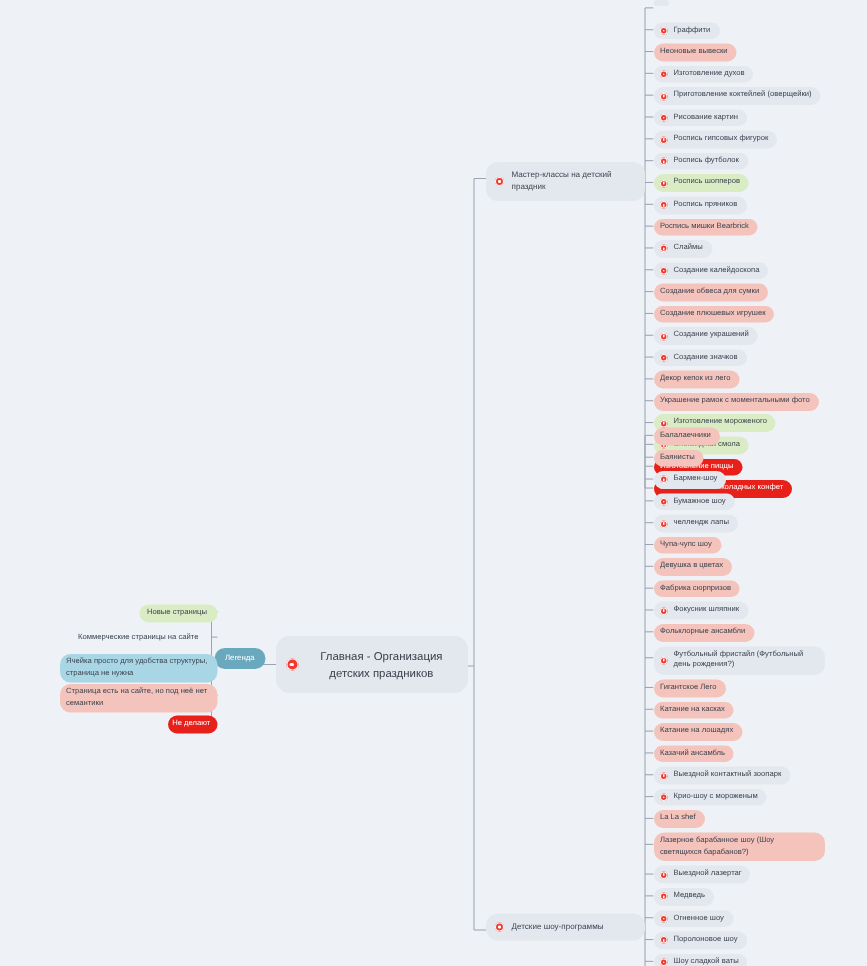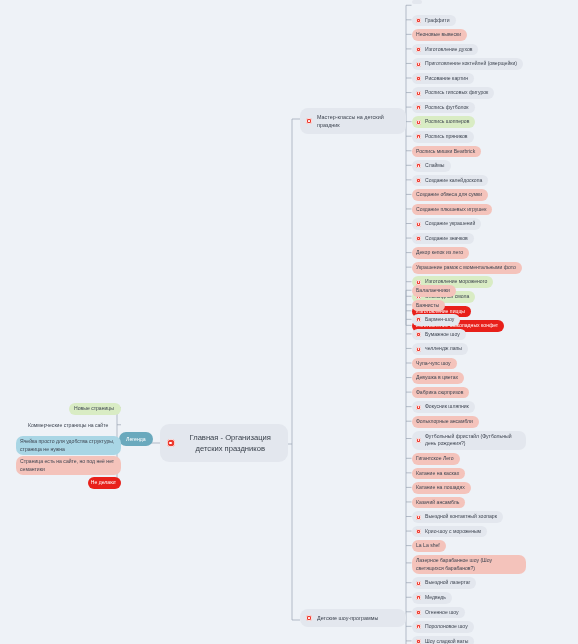--- a/index.html
+++ b/index.html
@@ -3,21 +3,21 @@
 <meta charset="utf-8">
 <style>
   html,body{margin:0;padding:0;}
   body{
     width:578px;height:644px;
     background:#eef2f7;
     font-family:"Liberation Sans","DejaVu Sans",sans-serif;
     overflow:hidden;
     position:relative;
   }
-  #canvas{position:absolute;inset:0;}
+  #canvas{position:absolute;inset:0;margin-left:24px;}
   svg.wires{position:absolute;left:0;top:0;width:578px;height:644px;pointer-events:none;}
 
   .node{
     position:absolute;
     display:flex;
     align-items:center;
     gap:4px;
     box-sizing:border-box;
     border-radius:7px;
     padding:2px 6px 2px 4px;

